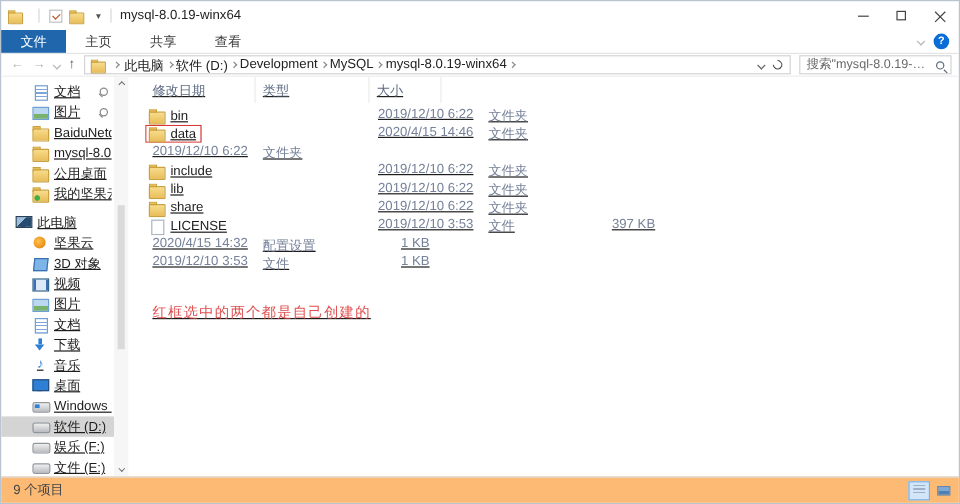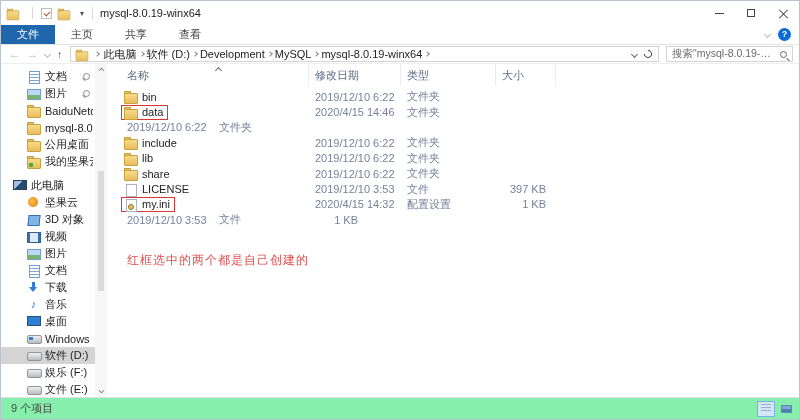--- a/index.html
+++ b/index.html
@@ -42,21 +42,21 @@
   .addressbar { flex:1; height:16px; border:1px solid #d4d4d4; display:flex; align-items:center; padding:0 4px; gap:2px; background:#fff; }
   .crumb { display:flex; align-items:center; gap:6px; padding:0 3px; color:#222; white-space:nowrap; }
   .addr-right { margin-left:auto; display:flex; align-items:center; gap:7px; padding-right:2px; }
   .refr { width:8px; height:8px; border:1px solid #4a4a4a; border-radius:50%; border-top-color:transparent; transform:rotate(-45deg); }
   .searchbox { width:127px; height:16px; border:1px solid #d4d4d4; display:flex; align-items:center; padding:0 5px; color:#6a6a6a; white-space:nowrap; overflow:hidden; }
   .searchbox .txt { flex:1; overflow:hidden; text-overflow:ellipsis; font-size:10.5px; }
   .mag { position:relative; width:7px; height:7px; border:1px solid #5f6b7a; border-radius:50%; flex:0 0 auto; margin-left:3px; }
   .mag::after { content:""; position:absolute; width:4px; height:1px; background:#5f6b7a; transform:rotate(45deg); left:5px; top:7px; }
 
   
-  .main { flex:1; display:flex; overflow:hidden; }
+  .main { flex:1; display:flex; overflow:hidden;text-decoration:underline; }
   .sidebar { width:94px; padding-top:4px; overflow:hidden; flex:0 0 auto; }
   .sbitem { height:17px; display:flex; align-items:center; padding-right:2px; white-space:nowrap; overflow:hidden; }
   .sbitem.lvl0 { padding-left:12px; }
   .sbitem.lvl1 { padding-left:26px; }
   .sbitem.gap { margin-top:7px; }
   .sbitem.sel { background:#d4d4d4; }
   .sbitem .label { overflow:hidden; }
   .pin { position:relative; width:10px; height:12px; margin-left:auto; flex:0 0 auto; }
   .pin::after { content:""; position:absolute; right:3px; top:2px; width:5px; height:5px; border:1px solid #8a8a8a; border-radius:50%; }
   .pin::before { content:""; position:absolute; right:7px; top:8px; width:4px; height:1px; background:#8a8a8a; transform:rotate(45deg); }
@@ -67,33 +67,33 @@
   .content { flex:1; position:relative; overflow:hidden; padding-left:14px; }
   .hdr { display:flex; height:22px; align-items:center; color:#5e6c84; position:relative; }
   .hcell { height:100%; display:flex; align-items:center; border-right:1px solid #ececec; position:relative; padding-left:6px; }
   .hcell.c0 { width:188px; }
   .hcell.c1 { width:92px; }
   .hcell.c2 { width:95px; }
   .hcell.c3 { width:60px; }
   .sort { position:absolute; left:95px; top:4px; }
 
   .rows { margin-top:3px; }
-  .frow { display:flex; height:15.4px; align-items:center; }
+  .frow { display:flex; height:15.4px; align-items:flex-start; }
   .fcell { overflow:hidden; white-space:nowrap; }
   .fcell.c0 { width:188px; display:flex; align-items:center; }
   .fcell.c1 { width:92px; color:#76829a; padding-left:6px; }
   .fcell.c2 { width:95px; color:#76829a; padding-left:6px; }
   .fcell.c3 { width:60px; color:#76829a; text-align:right; padding-right:10px; }
   .boxwrap { display:inline-flex; align-items:center; border:1px solid transparent; padding:0 4px 0 2px; }
   .frow.boxed .boxwrap { border-color:#d93636; }
 
   .annotation { margin-top:24px; padding-left:6px; color:#e04f4f; font-size:12px; letter-spacing:1px; }
 
   
-  .statusbar { height:22px; flex:0 0 auto; border-top:1px solid #dde2e9; background:#86efac; display:flex; align-items:center; padding:0 4px 0 10px; color:#444; }
+  .statusbar { height:22px; flex:0 0 auto; border-top:1px solid #dde2e9; background:#fdba74; display:flex; align-items:center; padding:0 4px 0 10px; color:#444; }
   .status-right { margin-left:auto; display:flex; gap:2px; }
   .viewbtn { width:18px; height:16px; display:flex; align-items:center; justify-content:center; border:1px solid transparent; }
   .viewbtn.active { border-color:#7ab1e8; background:#d3e6f8; }
   .vb-details { width:10px; height:9px; background:repeating-linear-gradient(#9ab0c8 0 1px,transparent 1px 3px); }
   .vb-thumbs { width:11px; height:8px; background:linear-gradient(#7da9d8 0 3px,#4d7fb5 3px); border:1px solid #5d88b8; }
 
   
   .ic { position:relative; display:inline-block; width:13px; height:13px; flex:0 0 13px; margin-right:5px; }
   .ic.folder::before, .ic.folder-sync::before { content:""; position:absolute; left:0; top:1px; width:5px; height:3px; background:#e9bd5a; border:1px solid #c9a23f; border-bottom:none; border-radius:1px 1px 0 0; }
   .ic.folder::after, .ic.folder-sync::after { content:""; position:absolute; left:0; top:3px; width:12px; height:9px; background:linear-gradient(180deg,#f7dc8a,#e9bd5a); border:1px solid #c9a23f; border-radius:1px; }
@@ -298,24 +298,20 @@
   </div>
       </div>
     <div class="sb-scroll">
       <span class="chv up" style="transform:rotate(-135deg) scale(.8)"></span>
       <span class="thumb"></span>
       <span class="chv" style="transform:rotate(45deg) scale(.8)"></span>
     </div>
 
     <div class="content">
       <div class="hdr" id="hdr-host">
-          <div class="hcell c0">
-    <span class="hlabel">名称</span>
-    <span class="chv up sort"></span>
-  </div>
           <div class="hcell c1">
     <span class="hlabel">修改日期</span>
 
   </div>
           <div class="hcell c2">
     <span class="hlabel">类型</span>
 
   </div>
           <div class="hcell c3">
     <span class="hlabel">大小</span>
@@ -388,26 +384,20 @@
       <span class="boxwrap">
         <span class="ic file"></span>
         <span class="fname">LICENSE</span>
       </span>
     </span>
     <span class="fcell c1">2019/12/10 3:53</span>
     <span class="fcell c2">文件</span>
     <span class="fcell c3">397 KB</span>
   </div>
           <div class="frow boxed">
-    <span class="fcell c0">
-      <span class="boxwrap">
-        <span class="ic ini"></span>
-        <span class="fname">my.ini</span>
-      </span>
-    </span>
     <span class="fcell c1">2020/4/15 14:32</span>
     <span class="fcell c2">配置设置</span>
     <span class="fcell c3">1 KB</span>
   </div>
           <div class="frow">
     <span class="fcell c1">2019/12/10 3:53</span>
     <span class="fcell c2">文件</span>
     <span class="fcell c3">1 KB</span>
   </div>
         </div>

